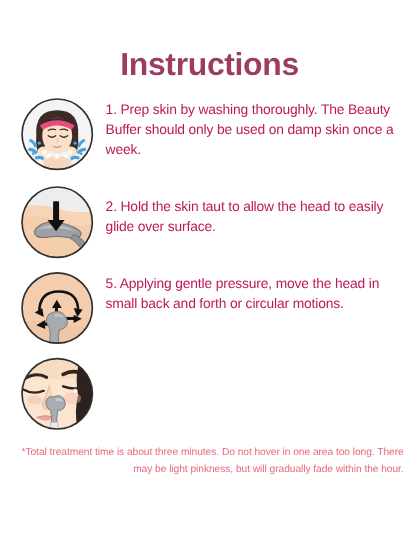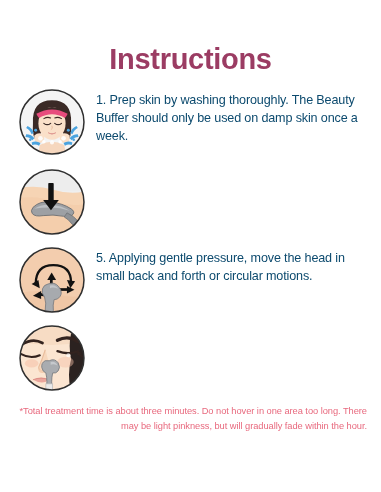--- a/index.html
+++ b/index.html
@@ -61,21 +61,21 @@
   }
   .step-icon svg {
     display: block;
     width: 68px;
     height: 68px;
   }
   .step-text {
     flex: 1 1 auto;
     font-size: 12.6px;
     line-height: 1.42;
-    color: #0c4a6e;
+    color: #be185d;
     letter-spacing: -0.15px;
     padding-top: 6px;
     padding-right: 8px;
   }
 
   
   .step-1 { height: 80px; }
   .step-2 { height: 78px; }
   .step-3 { height: 78px; }
   .step-4 { height: 80px; }
@@ -193,20 +193,21 @@
             <path d="M72 66 q10 4 16 12 q3 4 0 7 q-4 2 -8 -2 q-6 -8 -12 -11 Z" fill="#8F9296" stroke="#6F7276" stroke-width="1.2"></path>
 
             <g fill="#111111">
               <rect x="44.5" y="22" width="8" height="28" rx="1"></rect>
               <path d="M37 47 h23 l-11.5 15 Z"></path>
             </g>
           </g>
           <circle cx="50" cy="50" r="47" fill="none" stroke="#2F2F2F" stroke-width="2.2"></circle>
         </svg>
       </div>
+      <div class="step-text">2. Hold the skin taut to allow the head to easily glide over surface.</div>
     </div>
 
     <div class="step step-3">
       <div class="step-icon">
         <svg viewBox="0 0 100 100" xmlns="http://www.w3.org/2000/svg">
           <defs>
             <clipPath id="c3">
                 <circle cx="50" cy="50" r="47"></circle>
               </clipPath>
           </defs>

